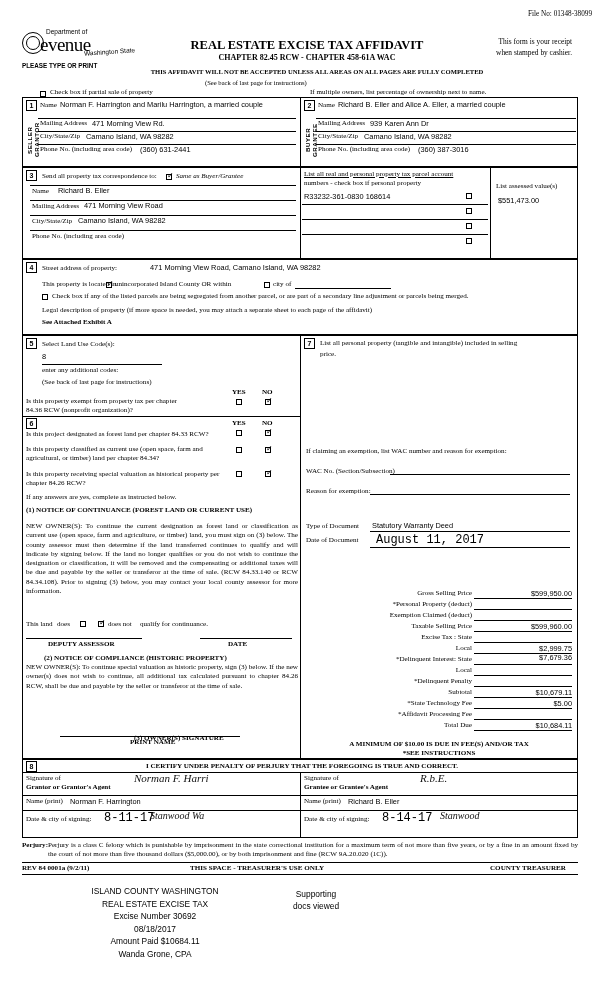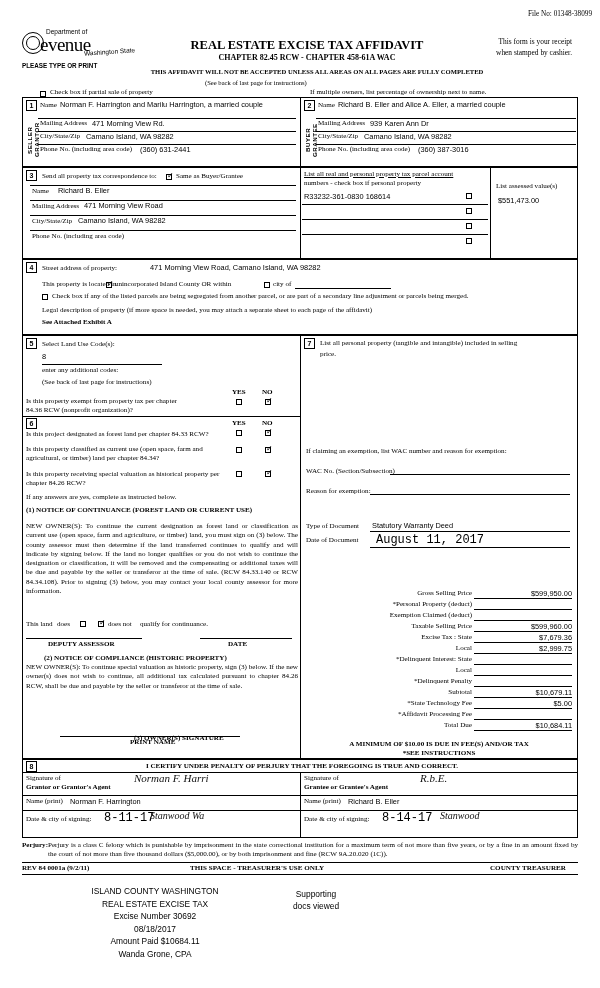--- a/index.html
+++ b/index.html
@@ -133,21 +133,21 @@
   <div class="lbl" style="left:318px; top:145px;">Phone No. (including area code)</div>
   <div class="val" style="left:418px; top:145px;">(360) 387-3016</div>
 
   <div class="bx" style="left:22px; top:167px; width:556px; height:92px;"></div>
   <div class="vr" style="left:300px; top:167px; height:92px;"></div>
   <div class="vr" style="left:490px; top:167px; height:92px;"></div>
 
   <div class="num" style="left:26px; top:170px;">3</div>
   <div class="lbl" style="left:42px; top:172px;">Send all property tax correspondence to:</div>
   <div class="chk on" style="left:166px; top:174px;"></div>
-  <div class="lbl" style="left:176px; top:172px;">Same as Buyer/Grantee</div>
+  <div class="lbl" style="left:176px; top:172px;font-style:italic;">Same as Buyer/Grantee</div>
 
   <div class="hr" style="left:30px; top:185px; width:266px;"></div>
   <div class="lbl" style="left:32px; top:187px;">Name</div>
   <div class="val" style="left:58px; top:186px;">Richard B. Eller</div>
   <div class="hr" style="left:30px; top:200px; width:266px;"></div>
   <div class="lbl" style="left:32px; top:202px;">Mailing Address</div>
   <div class="val" style="left:84px; top:201px;">471 Morning View Road</div>
   <div class="hr" style="left:30px; top:215px; width:266px;"></div>
   <div class="lbl" style="left:32px; top:217px;">City/State/Zip</div>
   <div class="val" style="left:78px; top:216px;">Camano Island, WA 98282</div>
@@ -267,21 +267,21 @@
   <div class="hr" style="left:474px; top:609px; width:98px;"></div>
 
   <div class="lbl right" style="left:306px; top:611px; width:166px;">Exemption Claimed (deduct)</div>
   <div class="hr" style="left:474px; top:620px; width:98px;"></div>
 
   <div class="lbl right" style="left:306px; top:622px; width:166px;">Taxable Selling Price</div>
   <div class="val right" style="left:480px; top:622px; width:92px;">$599,960.00</div>
   <div class="hr" style="left:474px; top:631px; width:98px;"></div>
 
   <div class="lbl right" style="left:306px; top:633px; width:166px;">Excise Tax : State</div>
-  <div class="val right" style="left:480px; top:633px; width:92px;">$7,679.36</div>
+  <div class="val right" style="left:480px; top:653px; width:92px;">$7,679.36</div>
   <div class="hr" style="left:474px; top:642px; width:98px;"></div>
 
   <div class="lbl right" style="left:306px; top:644px; width:166px;">Local</div>
   <div class="val right" style="left:480px; top:644px; width:92px;">$2,999.75</div>
   <div class="hr" style="left:474px; top:653px; width:98px;"></div>
 
   <div class="lbl right" style="left:306px; top:655px; width:166px;"><span>*</span><span>Delinquent Interest: State</span></div>
   <div class="hr" style="left:474px; top:664px; width:98px;"></div>
 
   <div class="lbl right" style="left:306px; top:666px; width:166px;">Local</div>

